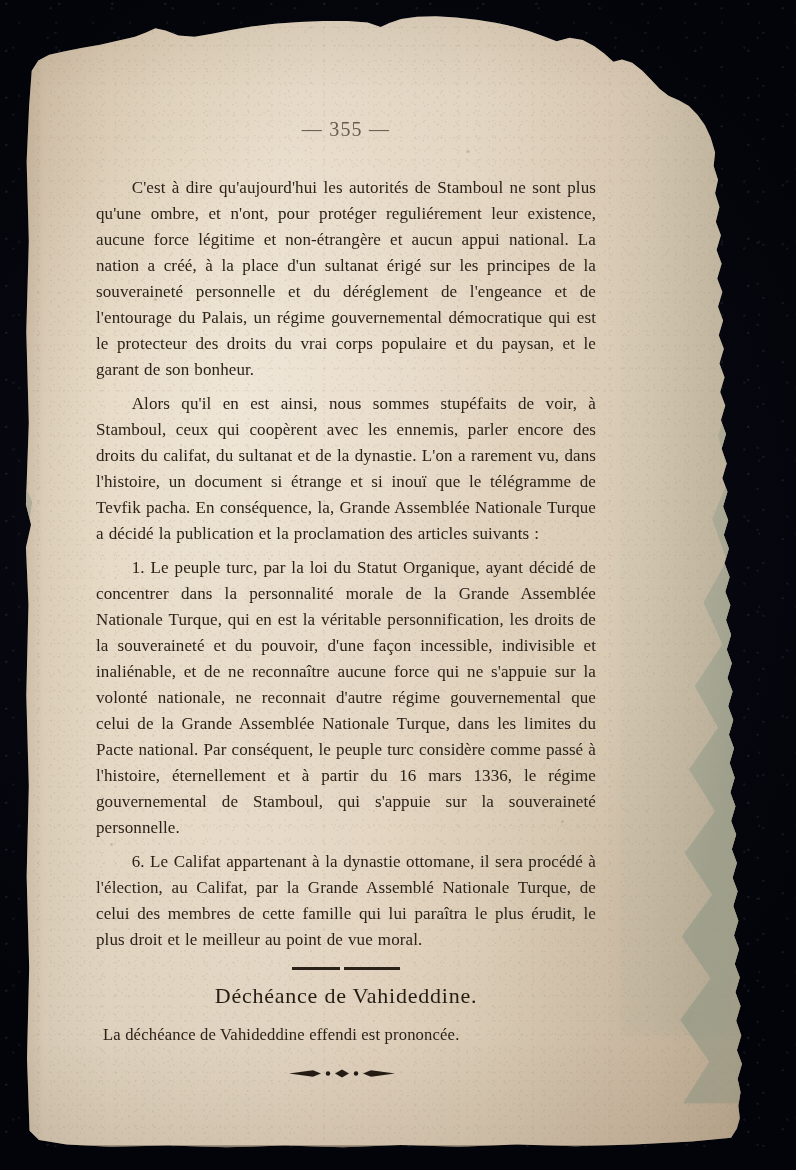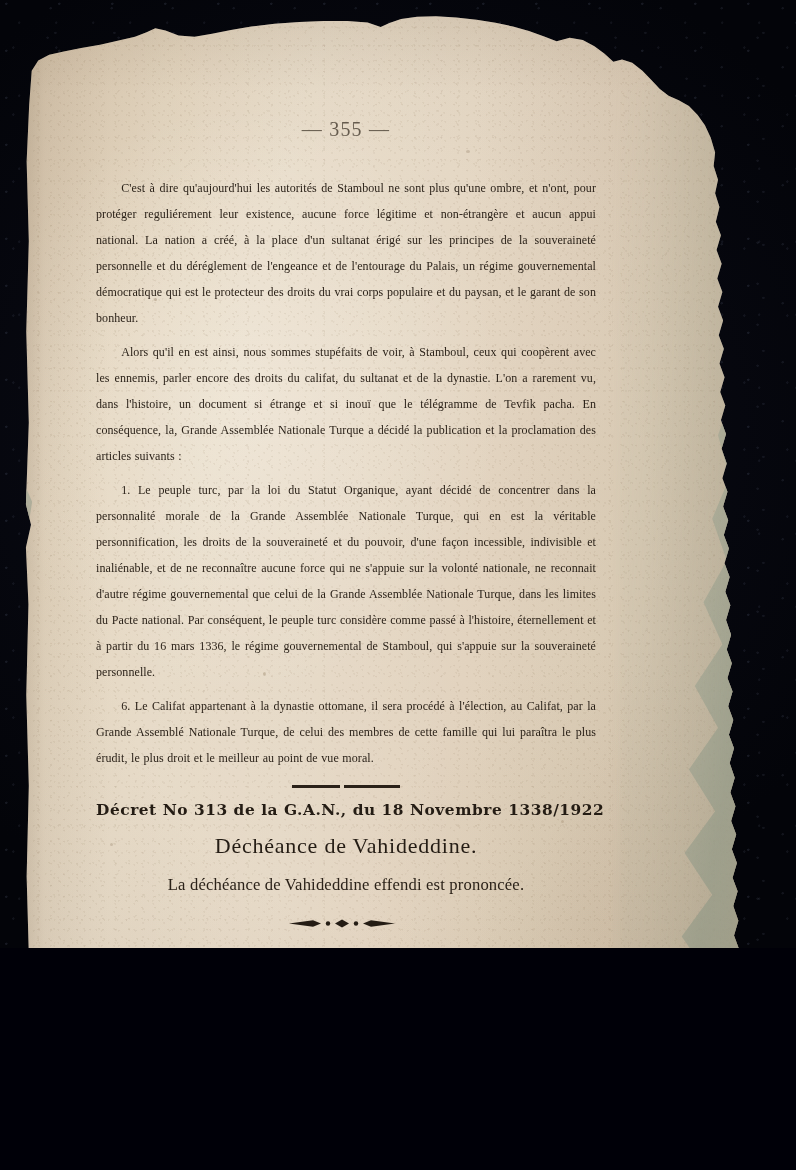--- a/index.html
+++ b/index.html
@@ -12,21 +12,21 @@
     width: 796px;
     height: 1170px;
     overflow: hidden;
     font-family: "Liberation Serif", "DejaVu Serif", serif;
   }
 
   
   #scan {
     position: relative;
     width: 796px;
-    height: 948px;
+    height: 1170px;
     background:
       radial-gradient(ellipse 70% 55% at 46% 46%, #0d0f1c 0%, #070810 55%, #030409 100%);
     overflow: hidden;
   }
   
   #scan::before {
     content: "";
     position: absolute;
     inset: 0;
     background-image:
@@ -203,21 +203,21 @@
     text-align: center;
     font-size: 20px;
     letter-spacing: .06em;
     color: #4a4034;
     margin: 0 0 34px 0;
     opacity: .82;
   }
 
   p.body {
     margin: 0;
-    font-size: 12px;
+    font-size: 17px;
     line-height: 26.0px;
     text-align: justify;
     text-justify: inter-word;
     color: #2b2219;
     text-indent: 0;
     letter-spacing: .006em;
     word-spacing: .04em;
   }
   p.body + p.body { margin-top: 8px; }
   p.body.indent { text-indent: 2.1em; }
@@ -255,24 +255,24 @@
     text-align: center;
     font-size: 22px;
     font-weight: 400;
     letter-spacing: .035em;
     color: #241c14;
     margin: 0 0 16px 0;
     font-family: "Liberation Serif", "DejaVu Serif", serif;
   }
 
   .decree-text {
-    text-align: center;
+    text-align: left;
     font-size: 16.6px;
     color: #2b2219;
-    margin: 16px;
+    margin: 7px;
     letter-spacing: .01em;
   }
 
   
   .ornament {
     width: 100%;
     text-align: center;
     margin-top: 20px;
     height: 14px;
     line-height: 14px;
@@ -320,21 +320,20 @@
     <p class="body indent">C'est à dire qu'aujourd'hui les autorités de Stamboul ne sont plus qu'une ombre, et n'ont, pour protéger reguliérement leur existence, aucune force légitime et non-étrangère et aucun appui national. La nation a créé, à la place d'un sultanat érigé sur les principes de la souveraineté personnelle et du déréglement de l'engeance et de l'entourage du Palais, un régime gouvernemental démocratique qui est le protecteur des droits du vrai corps populaire et du paysan, et le garant de son bonheur.</p>
 
     <p class="body indent">Alors qu'il en est ainsi, nous sommes stupéfaits de voir, à Stamboul, ceux qui coopèrent avec les ennemis, parler encore des droits du califat, du sultanat et de la dynastie. L'on a rarement vu, dans l'histoire, un document si étrange et si inouï que le télégramme de Tevfik pacha. En conséquence, la, Grande Assemblée Nationale Turque a décidé la publication et la proclamation des articles suivants :</p>
 
     <p class="body indent">1. Le peuple turc, par la loi du Statut Organique, ayant décidé de concentrer dans la personnalité morale de la Grande Assemblée Nationale Turque, qui en est la véritable personnification, les droits de la souveraineté et du pouvoir, d'une façon incessible, indivisible et inaliénable, et de ne reconnaître aucune force qui ne s'appuie sur la volonté nationale, ne reconnait d'autre régime gouvernemental que celui de la Grande Assemblée Nationale Turque, dans les limites du Pacte national. Par conséquent, le peuple turc considère comme passé à l'histoire, éternellement et à partir du 16 mars 1336, le régime gouvernemental de Stamboul, qui s'appuie sur la souveraineté personnelle.</p>
 
     <p class="body indent">6. Le Califat appartenant à la dynastie ottomane, il sera procédé à l'élection, au Califat, par la Grande Assemblé Nationale Turque, de celui des membres de cette famille qui lui paraîtra le plus érudit, le plus droit et le meilleur au point de vue moral.</p>
 
     <div class="rule-short"></div>
 
-    <div class="decree-line">Décret No 313 de la G.A.N., du 18 Novembre 1338/1922</div>
 
     <div class="decree-title">Déchéance de Vahideddine.</div>
 
     <div class="decree-text">La déchéance de Vahideddine effendi est prononcée.</div>
 
     <div class="ornament">
       <svg width="118" height="13" viewBox="0 0 118 13" aria-hidden="true">
         <g fill="#241c14">
           <path d="M2 6.5 L26 3.2 L34 6.5 L26 9.8 Z"></path>
           <circle cx="41" cy="6.5" r="2.2"></circle>

